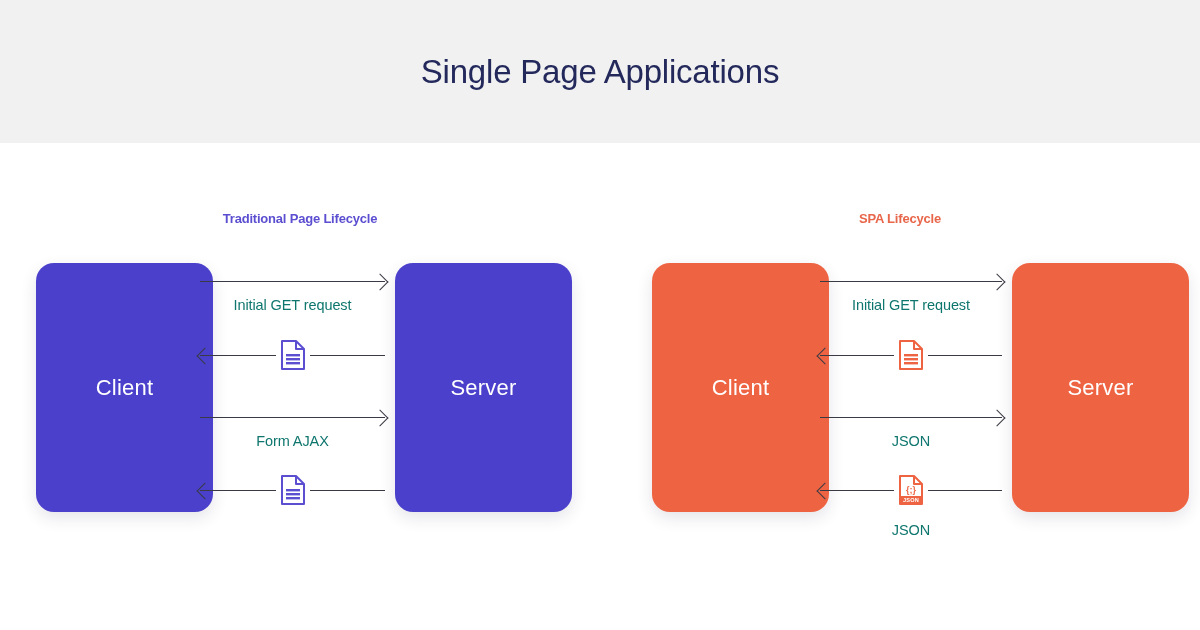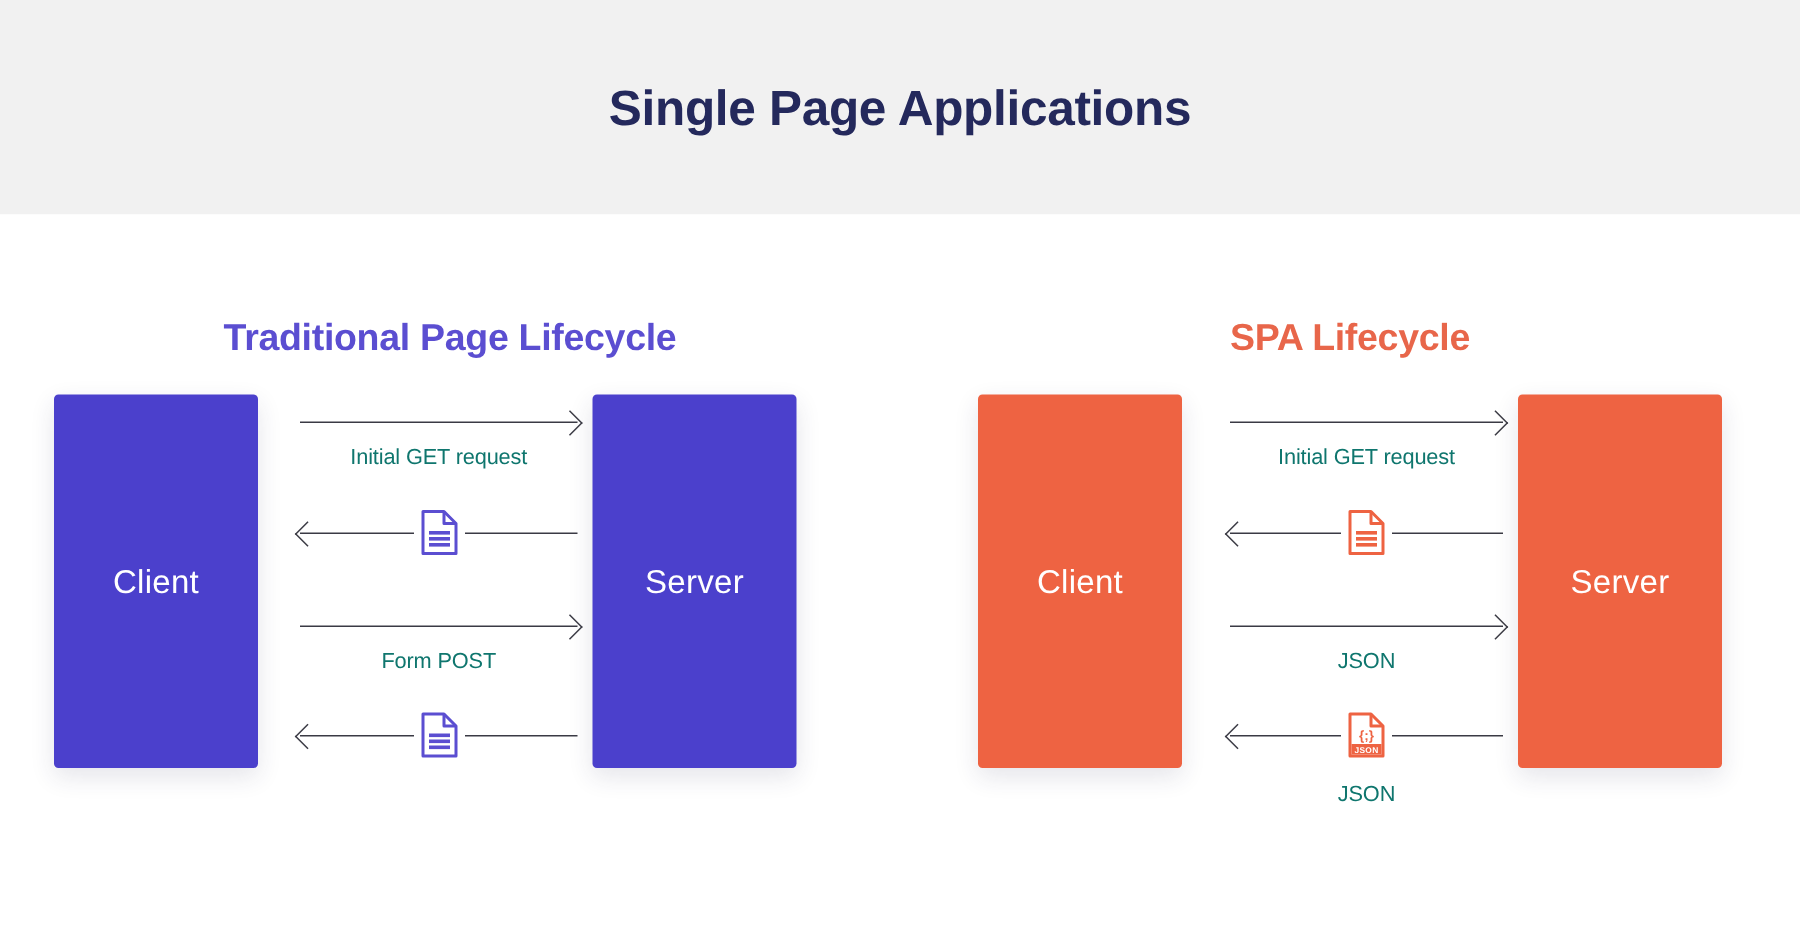--- a/index.html
+++ b/index.html
@@ -23,21 +23,21 @@
     height: 143px;
     background: #f1f1f1;
     display: flex;
     flex-direction: column;
     align-items: center;
     justify-content: center;
   }
   .header-title {
     color: #24295c;
     font-size: 33px;
-    font-weight: bold;
+    font-weight: normal;
     line-height: 48px;
     text-align: center;
     letter-spacing: -0.2px;
   }
 
   
   .board {
     position: absolute;
     left: 0; top: 143px;
     width: 1200px;
@@ -51,34 +51,34 @@
     height: 487px;
   }
   .panel.left  { left: 0px; }
   .panel.right { left: 600px; }
 
   .panel-title {
     position: absolute;
     top: 68px;
     width: 100%;
     text-align: center;
-    font-size: 25px;
+    font-size: 13px;
     font-weight: bold;
     letter-spacing: -0.2px;
   }
   .panel.left  .panel-title { color: #5b4ed1; }
   .panel.right .panel-title { color: #e8664a; }
 
   
   .node {
     position: absolute;
     top: 120px;
-    width: 136px;
+    width: 177px;
     height: 249px;
-    border-radius: 3px;
+    border-radius: 18px;
     box-shadow: 0 6px 16px rgba(40,40,80,0.12);
     display: flex;
     align-items: center;
     justify-content: center;
     color: #ffffff;
     font-size: 22px;
     font-weight: normal;
     letter-spacing: 0.2px;
   }
   .panel.left .node  { background: #4b40cc; }
@@ -202,21 +202,21 @@
             <rect x="6" y="15" width="14" height="2.4" fill="#5b4ed1"></rect>
             <rect x="6" y="19" width="14" height="2.4" fill="#5b4ed1"></rect>
             <rect x="6" y="23" width="14" height="2.4" fill="#5b4ed1"></rect>
           </svg>
         </div>
       </div>
 
       <div class="flow r3">
         <div class="line"></div>
         <div class="arrowhead right"></div>
-        <div class="flow-label below">Form POST</div>
+        <div class="flow-label below">Form AJAX</div>
       </div>
 
       <div class="flow r4">
         <div class="line"></div>
         <div class="arrowhead left"></div>
         <div class="line-icon">
           <svg width="26" height="32" viewBox="0 0 26 32">
             <path d="M2 2 h14 l8 8 v20 a0 0 0 0 1 0 0 H2 Z" fill="#ffffff" stroke="#5b4ed1" stroke-width="2" stroke-linejoin="round"></path>
             <path d="M16 2 v8 h8" fill="none" stroke="#5b4ed1" stroke-width="2" stroke-linejoin="round"></path>
             <rect x="6" y="15" width="14" height="2.4" fill="#5b4ed1"></rect>

